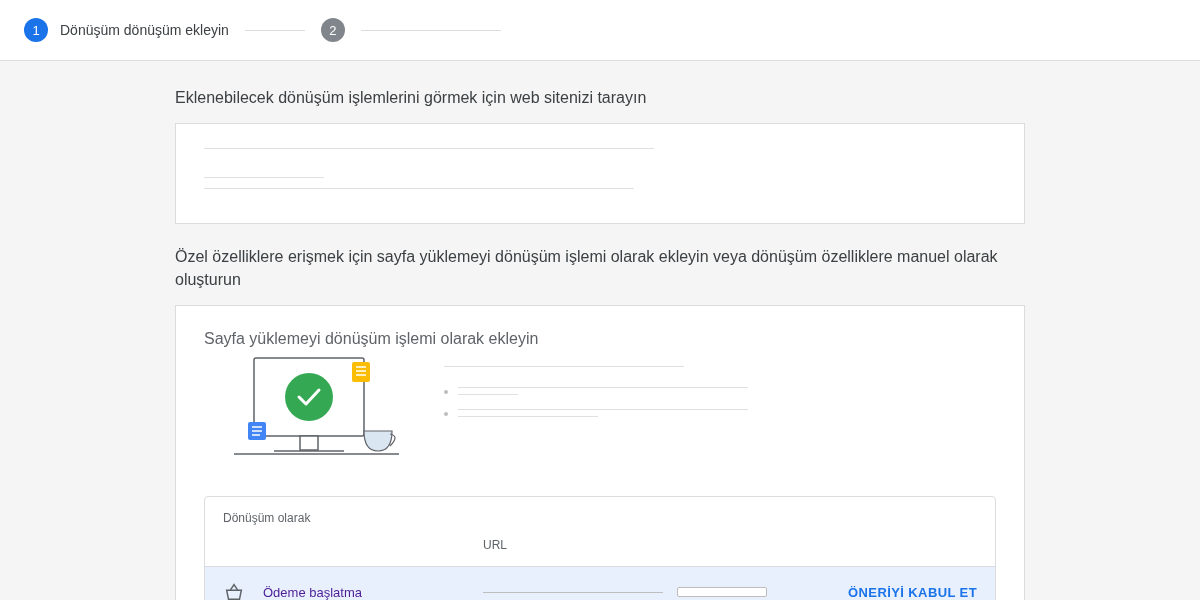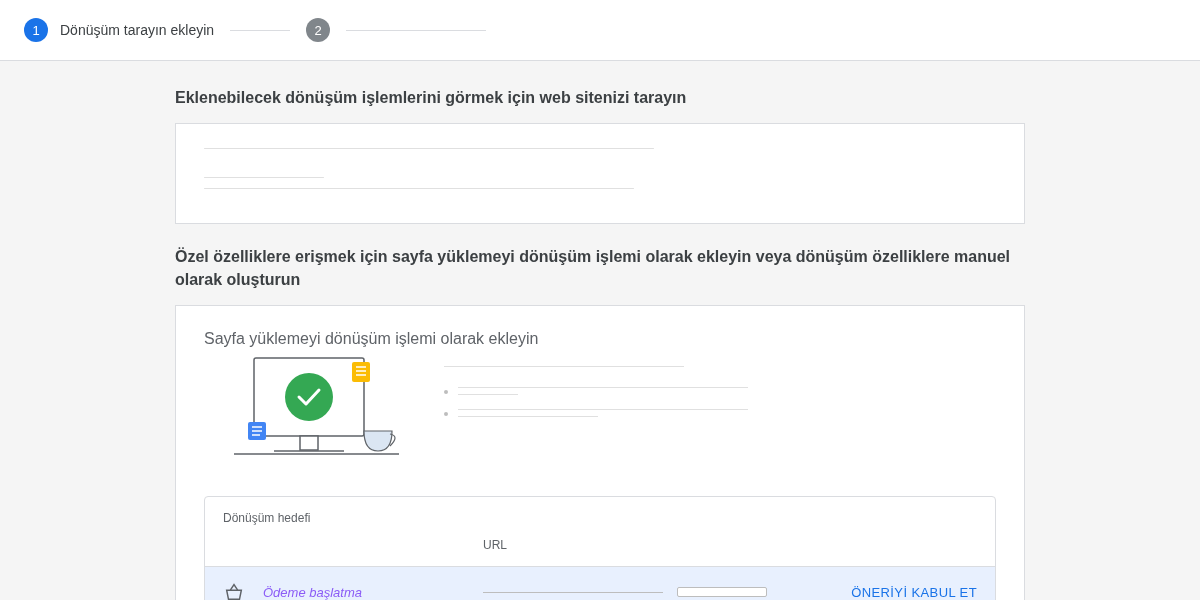--- a/index.html
+++ b/index.html
@@ -20,21 +20,21 @@
   font-size: 13px; font-weight: 500; color: #fff;
 }
 .step-circle.active { background: #1a73e8; }
 .step-circle.inactive { background: #80868b; }
 .step-label { font-size: 14px; color: #3c4043; }
 .step-line { height: 1px; background: #dadce0; width: 60px; }
 .step-line.long { width: 140px; }
 
 .content { max-width: 850px; margin: 0 auto; padding: 26px 0 0 0; }
 
-.section-title { font-size: 16px; color: #3c4043; margin-bottom: 14px; font-weight: 700; line-height: 1.4; }
+.section-title { font-size: 16px; color: #3c4043; margin-bottom: 14px; font-weight: 400; line-height: 1.4; }
 
 .card {
   background: #fff;
   border: 1px solid #dadce0;
   padding: 24px 28px;
   margin-bottom: 22px;
 }
 
 .placeholder-bar {
   height: 1px; background: #e0e0e0; margin-bottom: 10px; border-radius: 1px;
@@ -68,41 +68,41 @@
   border-bottom: 1px solid #dadce0;
 }
 .th-goal { width: 260px; }
 .th-url { flex: 1; margin-top: 27px; }
 .table-row {
   display: flex; align-items: center; padding: 14px 18px;
   border-bottom: 1px solid #dadce0;
 }
 .table-row.highlighted { background: #e8f0fe; }
 .row-icon { width: 40px; display: flex; align-items: center; }
-.row-goal { width: 220px; font-size: 13px; color: #8b5cf6; font-style: italic; }
+.row-goal { width: 220px; font-size: 13px; color: #4c1d95; }
 .row-url { flex: 1; display: flex; align-items: center; gap: 14px; }
 .url-bar { width: 180px; height: 1px; background: #bdbdbd; }
 .url-box {
   width: 90px; height: 10px; border: 1px solid #bdbdbd; border-radius: 2px; background: #fff;
 }
 .row-action {
   width: 170px; text-align: right;
 }
 .action-link {
-  color: #1a73e8; font-size: 13px; font-weight: 400; letter-spacing: 0.4px;
+  color: #1a73e8; font-size: 13px; font-weight: 700; letter-spacing: 0.4px;
   cursor: pointer; text-transform: uppercase;
 }
 </style>
 </head>
 <body>
 
 <div class="stepper-bar">
   <div class="step">
     <div class="step-circle active">1</div>
-    <div class="step-label">Dönüşüm tarayın ekleyin</div>
+    <div class="step-label">Dönüşüm dönüşüm ekleyin</div>
   </div>
   <div class="step-line"></div>
   <div class="step">
     <div class="step-circle inactive">2</div>
   </div>
   <div class="step-line long"></div>
 </div>
 
 <div class="content">
 
@@ -164,21 +164,21 @@
           <div class="bullet-bars">
             <div class="bar" style="width:290px"></div>
             <div class="bar" style="width:140px"></div>
           </div>
         </div>
       </div>
     </div>
 
     <div class="table-wrap">
       <div class="table-header">
-        <div class="th-goal">Dönüşüm hedefi</div>
+        <div class="th-goal">Dönüşüm olarak</div>
         <div class="th-url">URL</div>
       </div>
 
       <div class="table-row highlighted">
         <div class="row-icon">
           <svg width="22" height="22" viewBox="0 0 24 24" fill="none" stroke="#5f6368" stroke-width="1.6">
             <path d="M4 10 L20 10 L18 20 L6 20 Z"></path>
             <path d="M8 10 L12 4 L16 10"></path>
           </svg>
         </div>

